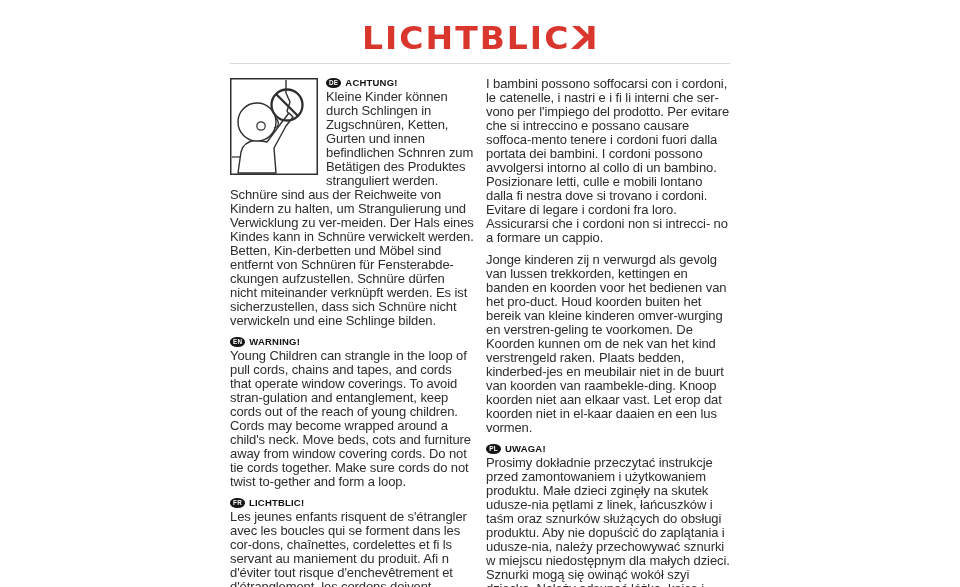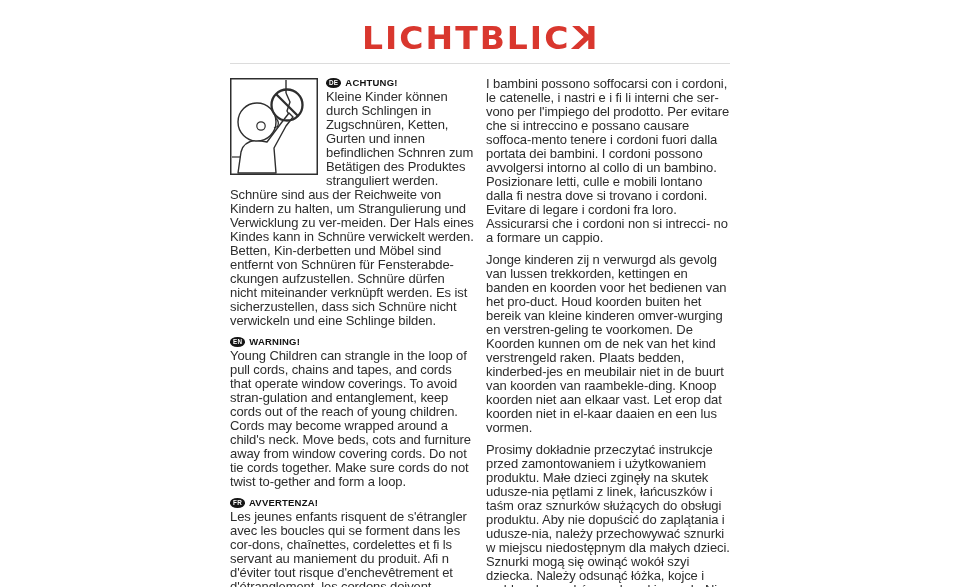--- a/index.html
+++ b/index.html
@@ -81,37 +81,41 @@
         <div class="sec-head">
           <span class="badge">EN</span>
           <span>WARNING!</span>
         </div>
         <div class="sec-text">Young Children can strangle in the loop of pull cords, chains and tapes, and cords that operate window coverings. To avoid stran-gulation and entanglement, keep cords out of the reach of young children. Cords may become wrapped around a child's neck. Move beds, cots and furniture away from window covering cords. Do not tie cords together. Make sure cords do not twist to-gether and form a loop.</div>
       </div>
 
       <div class="sec">
         <div class="sec-head">
           <span class="badge">FR</span>
-          <span>AVVERTENZA!</span>
+          <span>LICHTBLIC!</span>
         </div>
         <div class="sec-text">Les jeunes enfants risquent de s'étrangler avec les boucles qui se forment dans les cor-dons, chaînettes, cordelettes et fi ls servant au maniement du produit. Afi n d'éviter tout risque d'enchevêtrement et d'étranglement, les cordons doivent toujours être mainte-nus hors de portée des jeunes enfants. Ils peuvent facilement s'enrou-le r autour du cou d'un enfant. Placez les lits, berceaux et meubles à l'écart des cordons situés aux fenêtres. Ne nouez pas les cordons ensem-ble. Veillez à ce qu'ils ne s'entremêlent pas et qu'ils ne for-ment pas de boucles.</div>
       </div>
     </div>
 
     <div class="col">
 
       <div class="sec">
         <div class="sec-text">I bambini possono soffocarsi con i cordoni, le catenelle, i nastri e i fi li interni che ser-vono per l'impiego del prodotto. Per evitare che si intreccino e possano causare soffoca-mento tenere i cordoni fuori dalla portata dei bambini. I cordoni possono avvolgersi intorno al collo di un bambino. Posizionare letti, culle e mobili lontano dalla fi nestra dove si trovano i cordoni. Evitare di legare i cordoni fra loro. Assicurarsi che i cordoni non si intrecci- no a formare un cappio.</div>
       </div>
 
       <div class="sec">
         <div class="sec-text">Jonge kinderen zij n verwurgd als gevolg van lussen trekkorden, kettingen en banden en koorden voor het bedienen van het pro-duct. Houd koorden buiten het bereik van kleine kinderen omver-wurging en verstren-geling te voorkomen. De Koorden kunnen om de nek van het kind verstrengeld raken. Plaats bedden, kinderbed-jes en meubilair niet in de buurt van koorden van raambekle-ding. Knoop koorden niet aan elkaar vast. Let erop dat koorden niet in el-kaar daaien en een lus vormen.</div>
       </div>
 
       <div class="sec">
+        <div class="sec-head">
+          <span class="badge">PL</span>
+          <span>UWAGA!</span>
+        </div>
         <div class="sec-text">Prosimy dokładnie przeczytać instrukcje przed zamontowaniem i użytkowaniem produktu. Małe dzieci zginęły na skutek udusze-nia pętlami z linek, łańcuszków i taśm oraz sznurków służących do obsługi produktu. Aby nie dopuścić do zaplątania i udusze-nia, należy przechowywać sznurki w miejscu niedostępnym dla małych dzieci. Sznurki mogą się owinąć wokół szyi dziecka. Należy odsunąć łóżka, kojce i meble od sznurków zasłon okiennych. Nie należy wiązać sznurków. Proszę się upewnić, że sznurki nie skręcają się i nie tworzą pętli. Montaż może być wykonywany przez oso-by nieposiadające uprawnień zawodowych.Wyłącznie do użytku wewnątrz pomieszczeń.</div>
       </div>
     </div>
   </div>
 
   <hr class="rule">
 
   <div class="montage">
     <div class="montage-left">
       <div class="montage-title">Montage des Kettenhalters</div>

